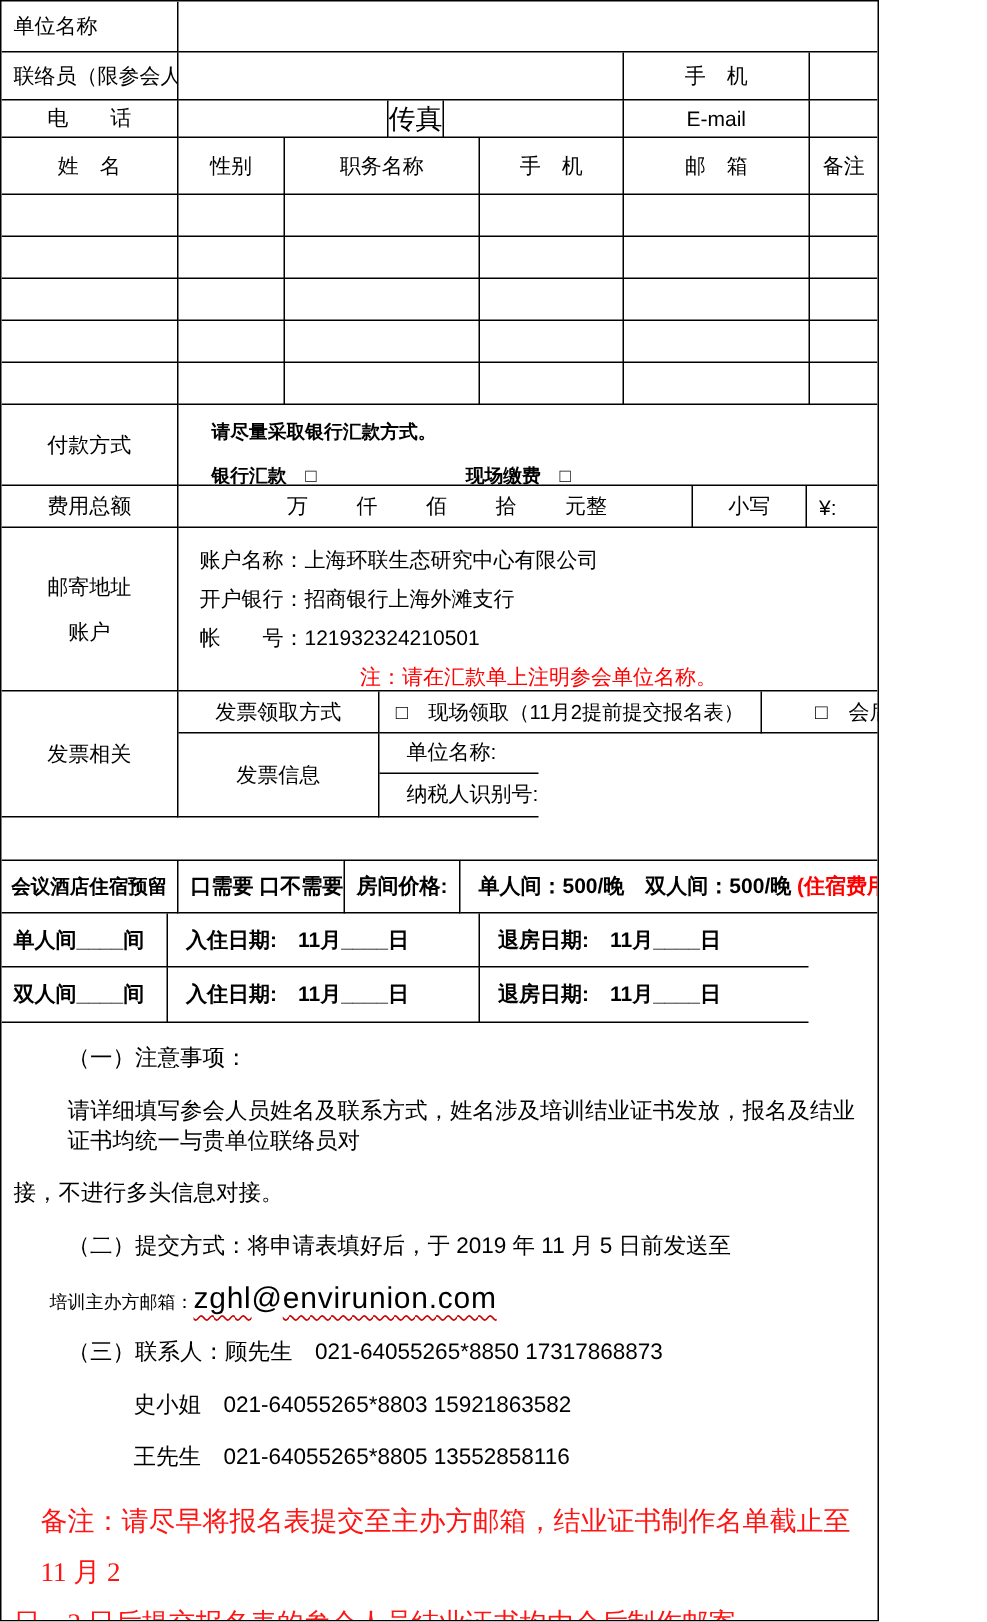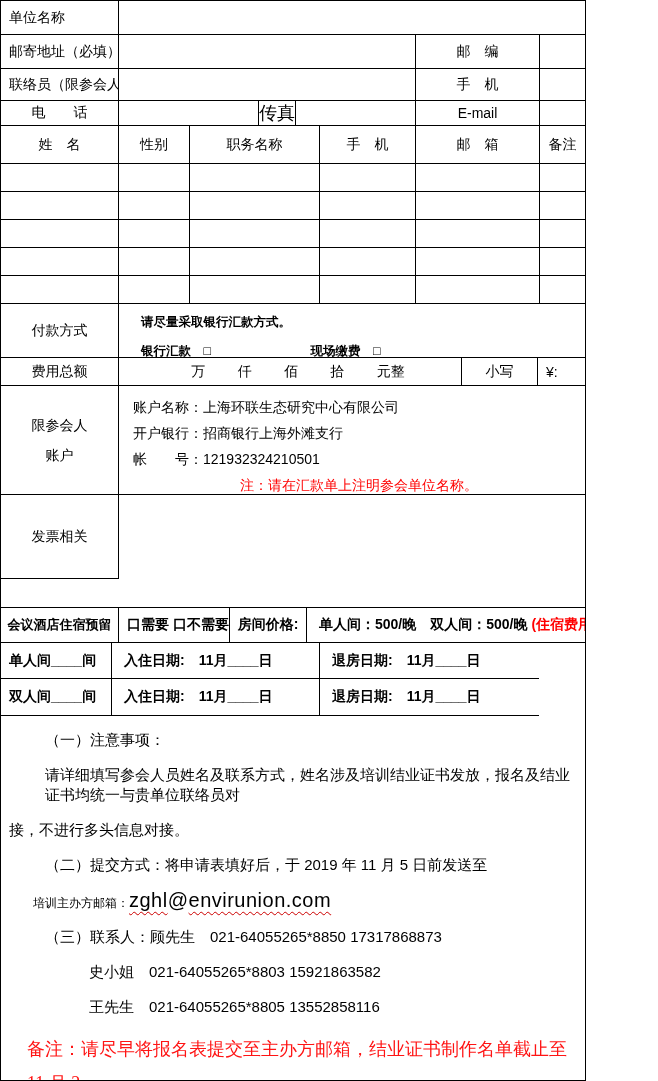--- a/index.html
+++ b/index.html
@@ -66,26 +66,20 @@
 </head>
 <body>
 
 <div class="sheet">
 
   <div class="row" style="height:34px">
     <div class="cell w118 pl8">单位名称</div>
     <div class="cell grow last"></div>
   </div>
 
-  <div class="row" style="height:34px">
-    <div class="cell w118 pl8">邮寄地址（必填）</div>
-    <div class="cell w297"></div>
-    <div class="cell w124 c">邮　编</div>
-    <div class="cell grow last"></div>
-  </div>
 
   <div class="row" style="height:32px">
     <div class="cell w118 pl8">联络员（限参会人）</div>
     <div class="cell w297"></div>
     <div class="cell w124 c">手　机</div>
     <div class="cell grow last"></div>
   </div>
 
   <div class="row" style="height:25px">
     <div class="cell w118 c">电　　话</div>
@@ -165,33 +159,47 @@
       <span>佰</span>
       <span>拾</span>
       <span>元整</span>
     </div>
     <div class="cell w76 c">小写</div>
     <div class="cell grow last pl8">¥:</div>
   </div>
 
   <div class="row" style="height:109px">
     <div class="cell w118 c" style="flex-direction:column;justify-content:center;line-height:30px;">
-      <div>限参会人</div>
+      <div>邮寄地址</div>
       <div>账户</div>
     </div>
     <div class="cell grow last block acct-cell">
       <div>账户名称：上海环联生态研究中心有限公司</div>
       <div>开户银行：招商银行上海外滩支行</div>
       <div>帐　　号：121932324210501</div>
       <div class="red">注：请在汇款单上注明参会单位名称。</div>
     </div>
   </div>
 
   <div class="row" style="height:84px">
     <div class="cell w118 c">发票相关</div>
+    <div class="col grow">
+      <div class="row" style="height:28px">
+        <div class="cell w134 c">发票领取方式</div>
+        <div class="cell w255 c" style="font-size:13.5px;">□　现场领取（11月2提前提交报名表）</div>
+        <div class="cell w149 last c">□　会后邮寄</div>
+      </div>
+      <div class="row" style="height:56px">
+        <div class="cell w134 c" style="height:56px">发票信息</div>
+        <div class="col grow">
+          <div class="cell w404 last pl18" style="height:27px;width:auto;">单位名称:</div>
+          <div class="cell w404 last pl18" style="height:29px;width:auto;">纳税人识别号:</div>
+        </div>
+      </div>
+    </div>
   </div>
 
   <div class="row" style="height:29px">
     <div class="cell grow last"></div>
   </div>
 
   <div class="row hotelfont" style="height:35px">
     <div class="cell w118 c" style="font-size:13px;">会议酒店住宿预留</div>
     <div class="cell w111 pl8">口需要 口不需要</div>
     <div class="cell w77 c">房间价格:</div>

